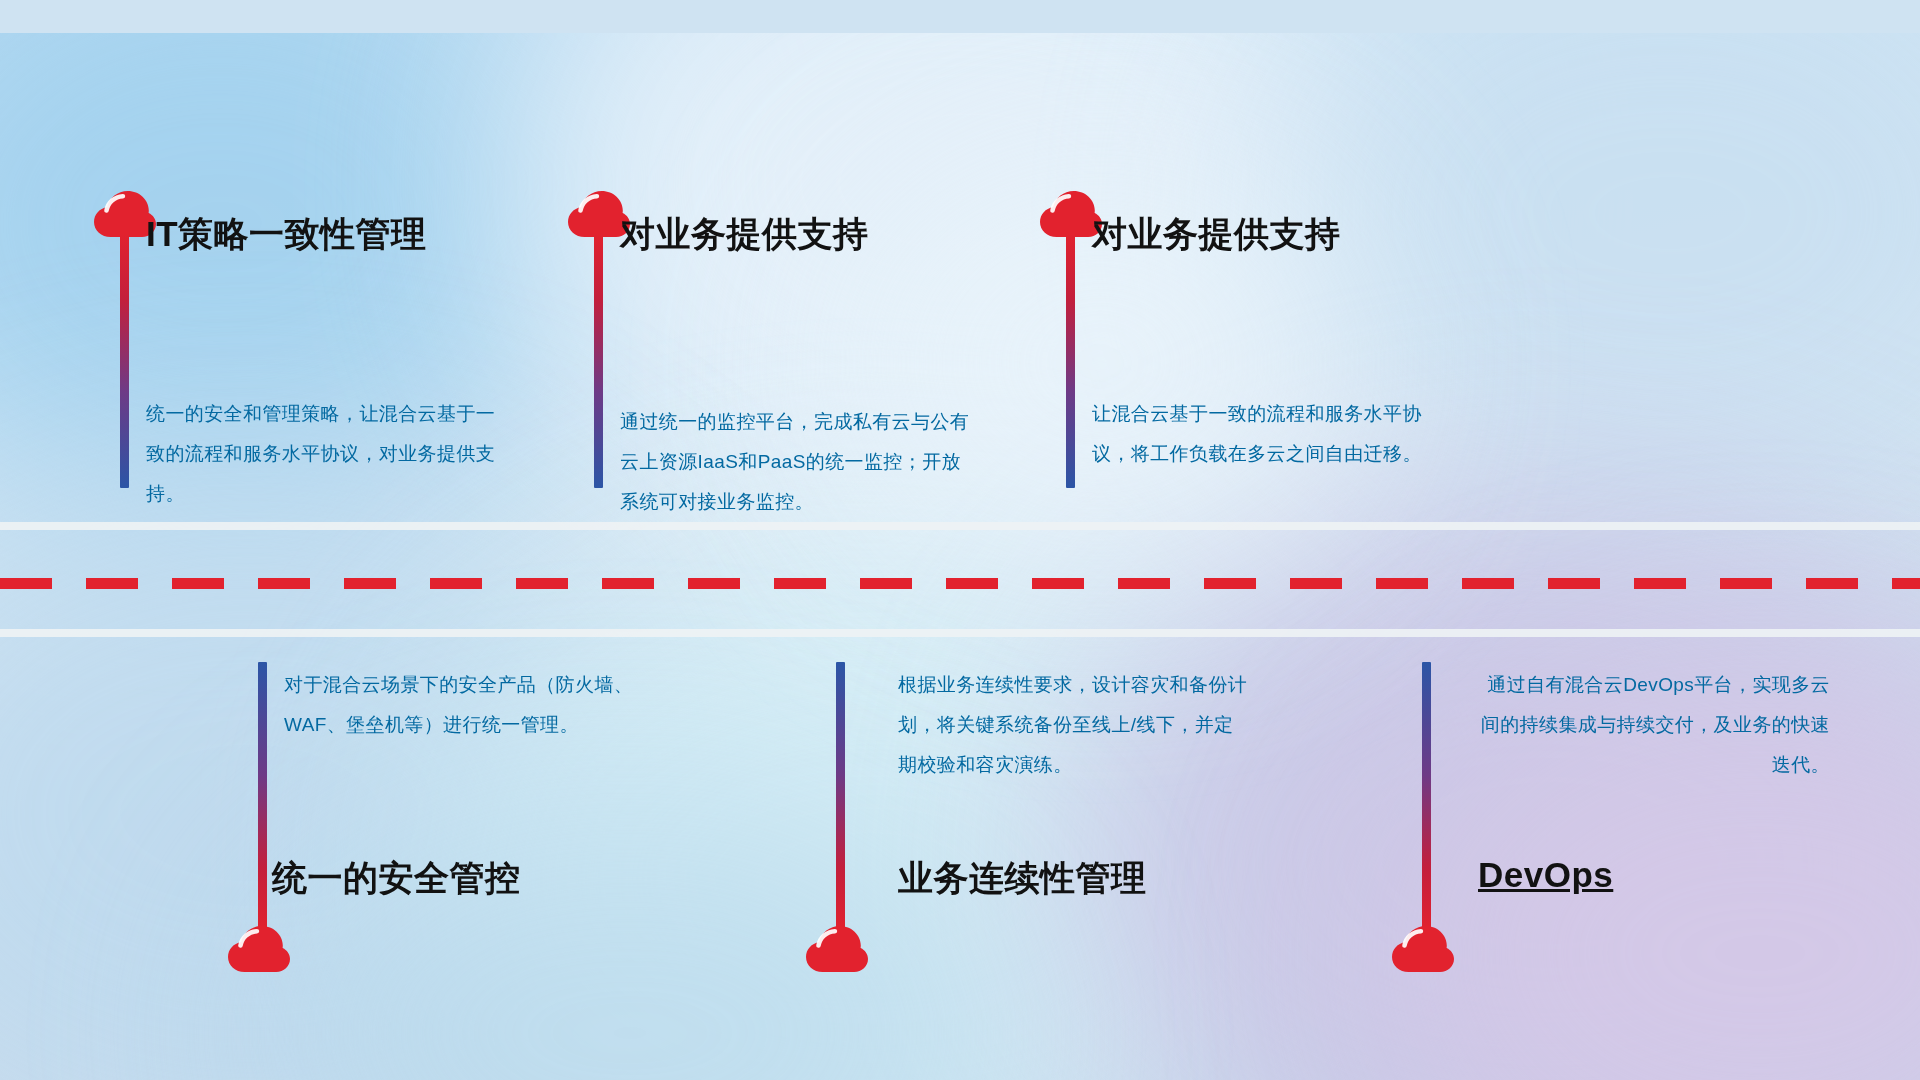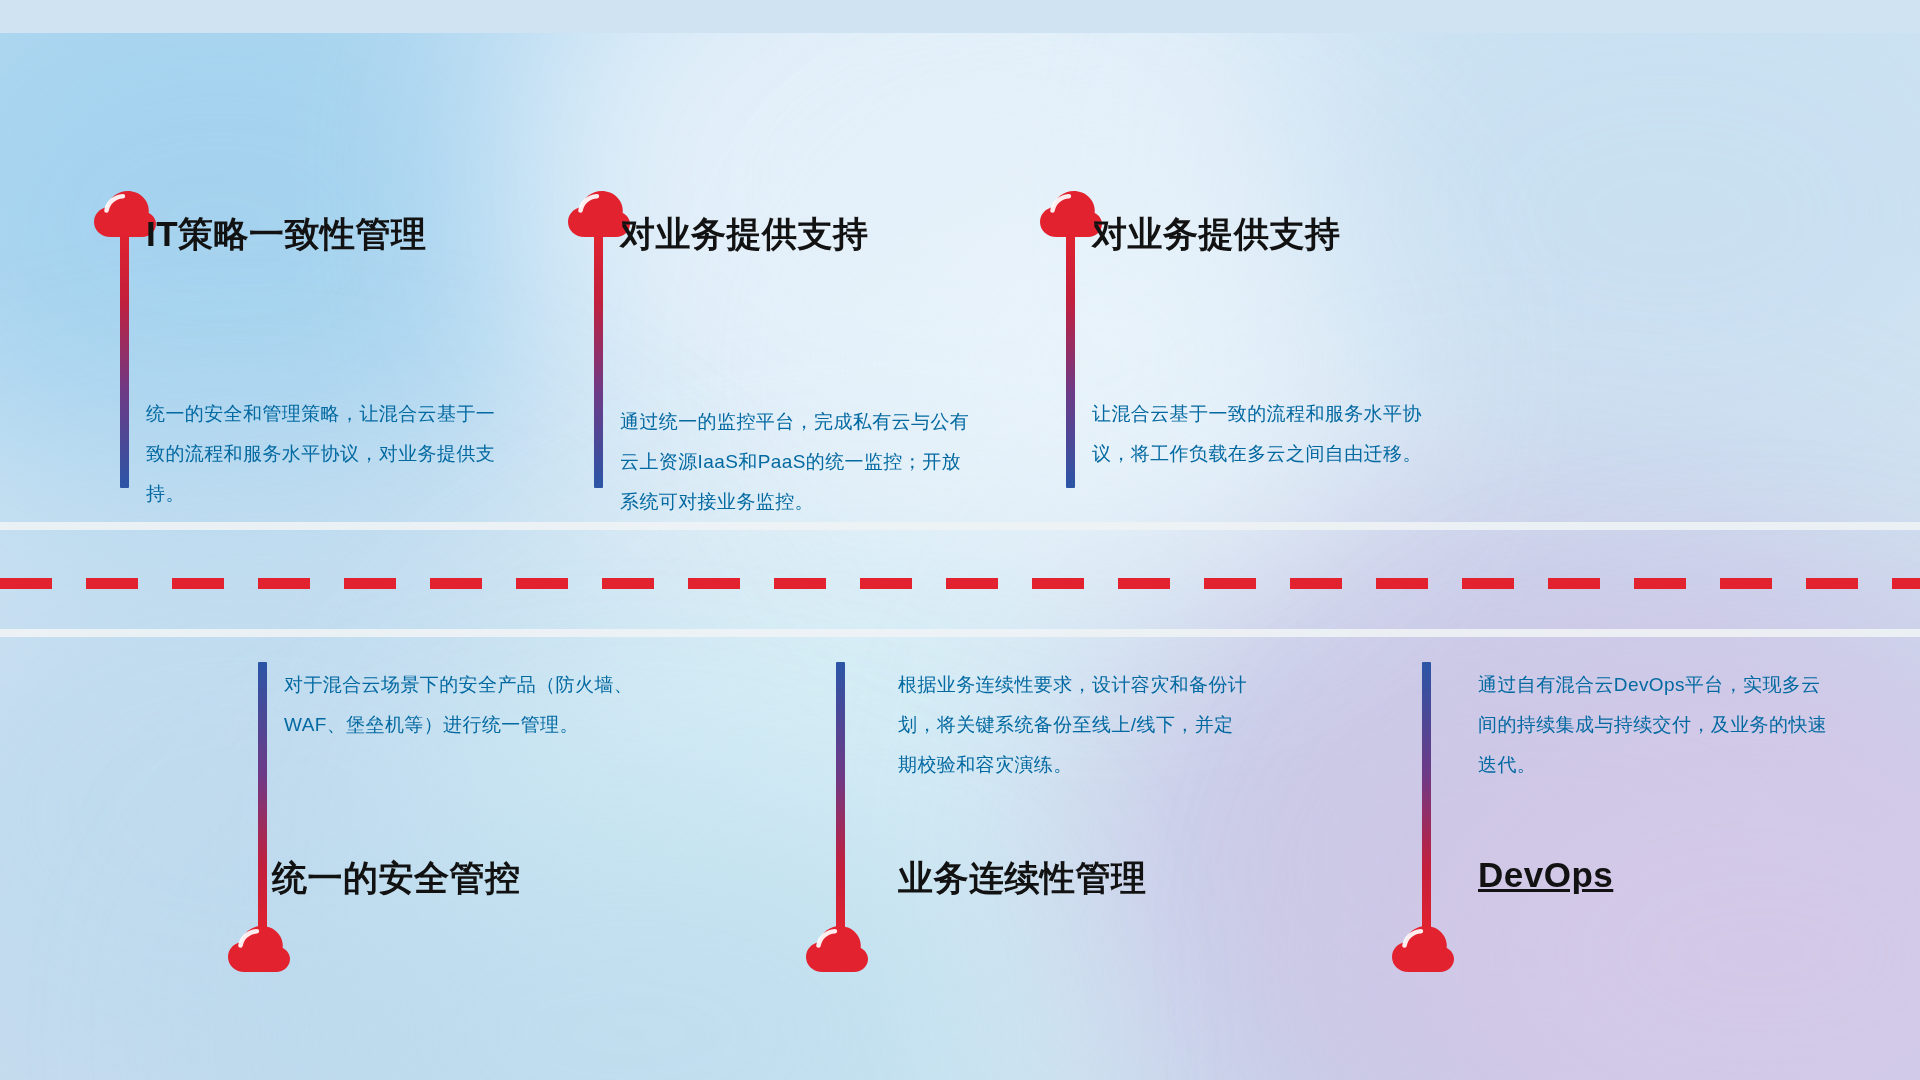--- a/index.html
+++ b/index.html
@@ -134,17 +134,17 @@
   </div>
 
   <div class="panel">
     <div class="pin" style="left:1396px;top:629px;">
       <div class="stem stem-up" style="left:26px;top:0;height:270px;"></div>
       <svg class="cloud" viewBox="0 0 62 47" style="left:-4px;top:264px;">
         <path d="M16.5 46 C7.4 46 0 39.3 0 30.9 C0 23.6 5.6 17.5 13.1 16.1 C15.1 6.8 23.7 0 33.8 0 C45.4 0 54.8 8.8 54.8 19.6 C54.8 20.4 54.7 21.2 54.6 21.9 C59 23.9 62 28.1 62 33 C62 40.2 55.8 46 48.1 46 Z" fill="#e2222e"></path>
         <path d="M12.5 19.5 C13.8 11.6 20.6 5.6 28.9 5.2" stroke="#ffffff" stroke-width="4.6" stroke-linecap="round" fill="none" opacity=".92"></path>
       </svg>
     </div>
-    <div class="body" style="left:1478px;top:632px;width:352px;">通过自有混合云DevOps平台，实现多云间的持续集成与持续交付，及业务的快速迭代。</div>
+    <div class="body" style="left:1478px;top:632px;width:352px;text-align:right;">通过自有混合云DevOps平台，实现多云间的持续集成与持续交付，及业务的快速迭代。</div>
     <div class="title" style="left:1478px;top:822px;text-decoration:underline;">DevOps</div>
   </div>
 
 </div>
 
 </body></html>

